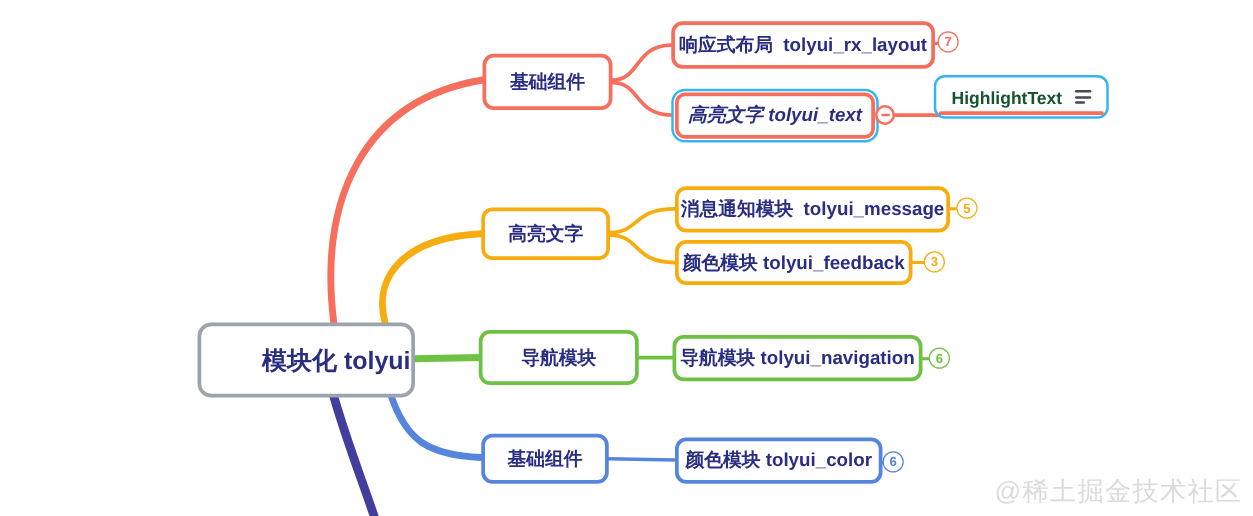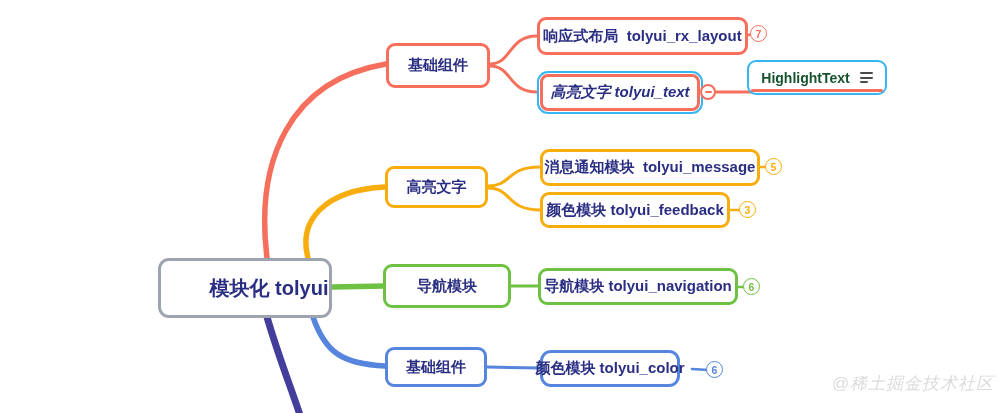--- a/index.html
+++ b/index.html
@@ -43,21 +43,21 @@
   .linked{position:absolute;z-index:2;background:#fff;border:2px solid var(--cyan);border-radius:9px;
           box-sizing:border-box;display:flex;align-items:center;justify-content:center;
           padding:0 12px;font-weight:bold;font-size:14px;color:#14532d;}
   .linked .underline{position:absolute;left:2px;right:2px;bottom:1px;height:3px;background:var(--red);border-radius:2px;}
   .notes-icon{display:inline-flex;flex-direction:column;gap:2.5px;margin-left:10px;}
   .notes-icon i{display:block;height:2px;background:#4a4a4a;border-radius:1px;}
   .notes-icon i:nth-child(1){width:13px;}
   .notes-icon i:nth-child(2){width:13px;}
   .notes-icon i:nth-child(3){width:8px;align-self:flex-start;}
 
-  .watermark{position:absolute;right:8px;bottom:18px;z-index:4;font-size:17px;color:var(--watermark);letter-spacing:1px;font-style:italic;}
+  .watermark{position:absolute;right:8px;bottom:6px;z-index:4;font-size:21px;color:var(--watermark);letter-spacing:1px;}
 </style>
 </head>
 <body>
 
 <div class="canvas">
 
   <svg class="links" width="1002" height="413" viewBox="0 0 1002 413">
 
     <path class="st-red w-main" d="M 267,258 C 255,160 290,80 386,64"></path>
     <path class="st-yellow w-main" d="M 308,258 C 298,220 325,190 385,187"></path>
@@ -136,21 +136,21 @@
   <div class="node b-green topic" style="left:538px;top:268px;width:200px;height:37px;">
     <span class="lbl">导航模块 tolyui_navigation</span>
   </div>
   <div class="badge green" style="left:743px;top:278px;">
     <span>6</span>
   </div>
 
   <div class="node b-blue topic" style="left:385px;top:347px;width:102px;height:40px;">
     <span class="lbl">基础组件</span>
   </div>
-  <div class="node b-blue topic" style="left:540px;top:350px;width:140px;height:37px;border-radius:11px;">
+  <div class="node b-blue topic" style="left:540px;top:350px;width:166px;height:37px;">
     <span class="lbl">颜色模块 tolyui_color</span>
   </div>
   <div class="badge blue" style="left:706px;top:361px;">
     <span>6</span>
   </div>
 
   <div class="watermark">@稀土掘金技术社区</div>
 </div>
 
 </body></html>

